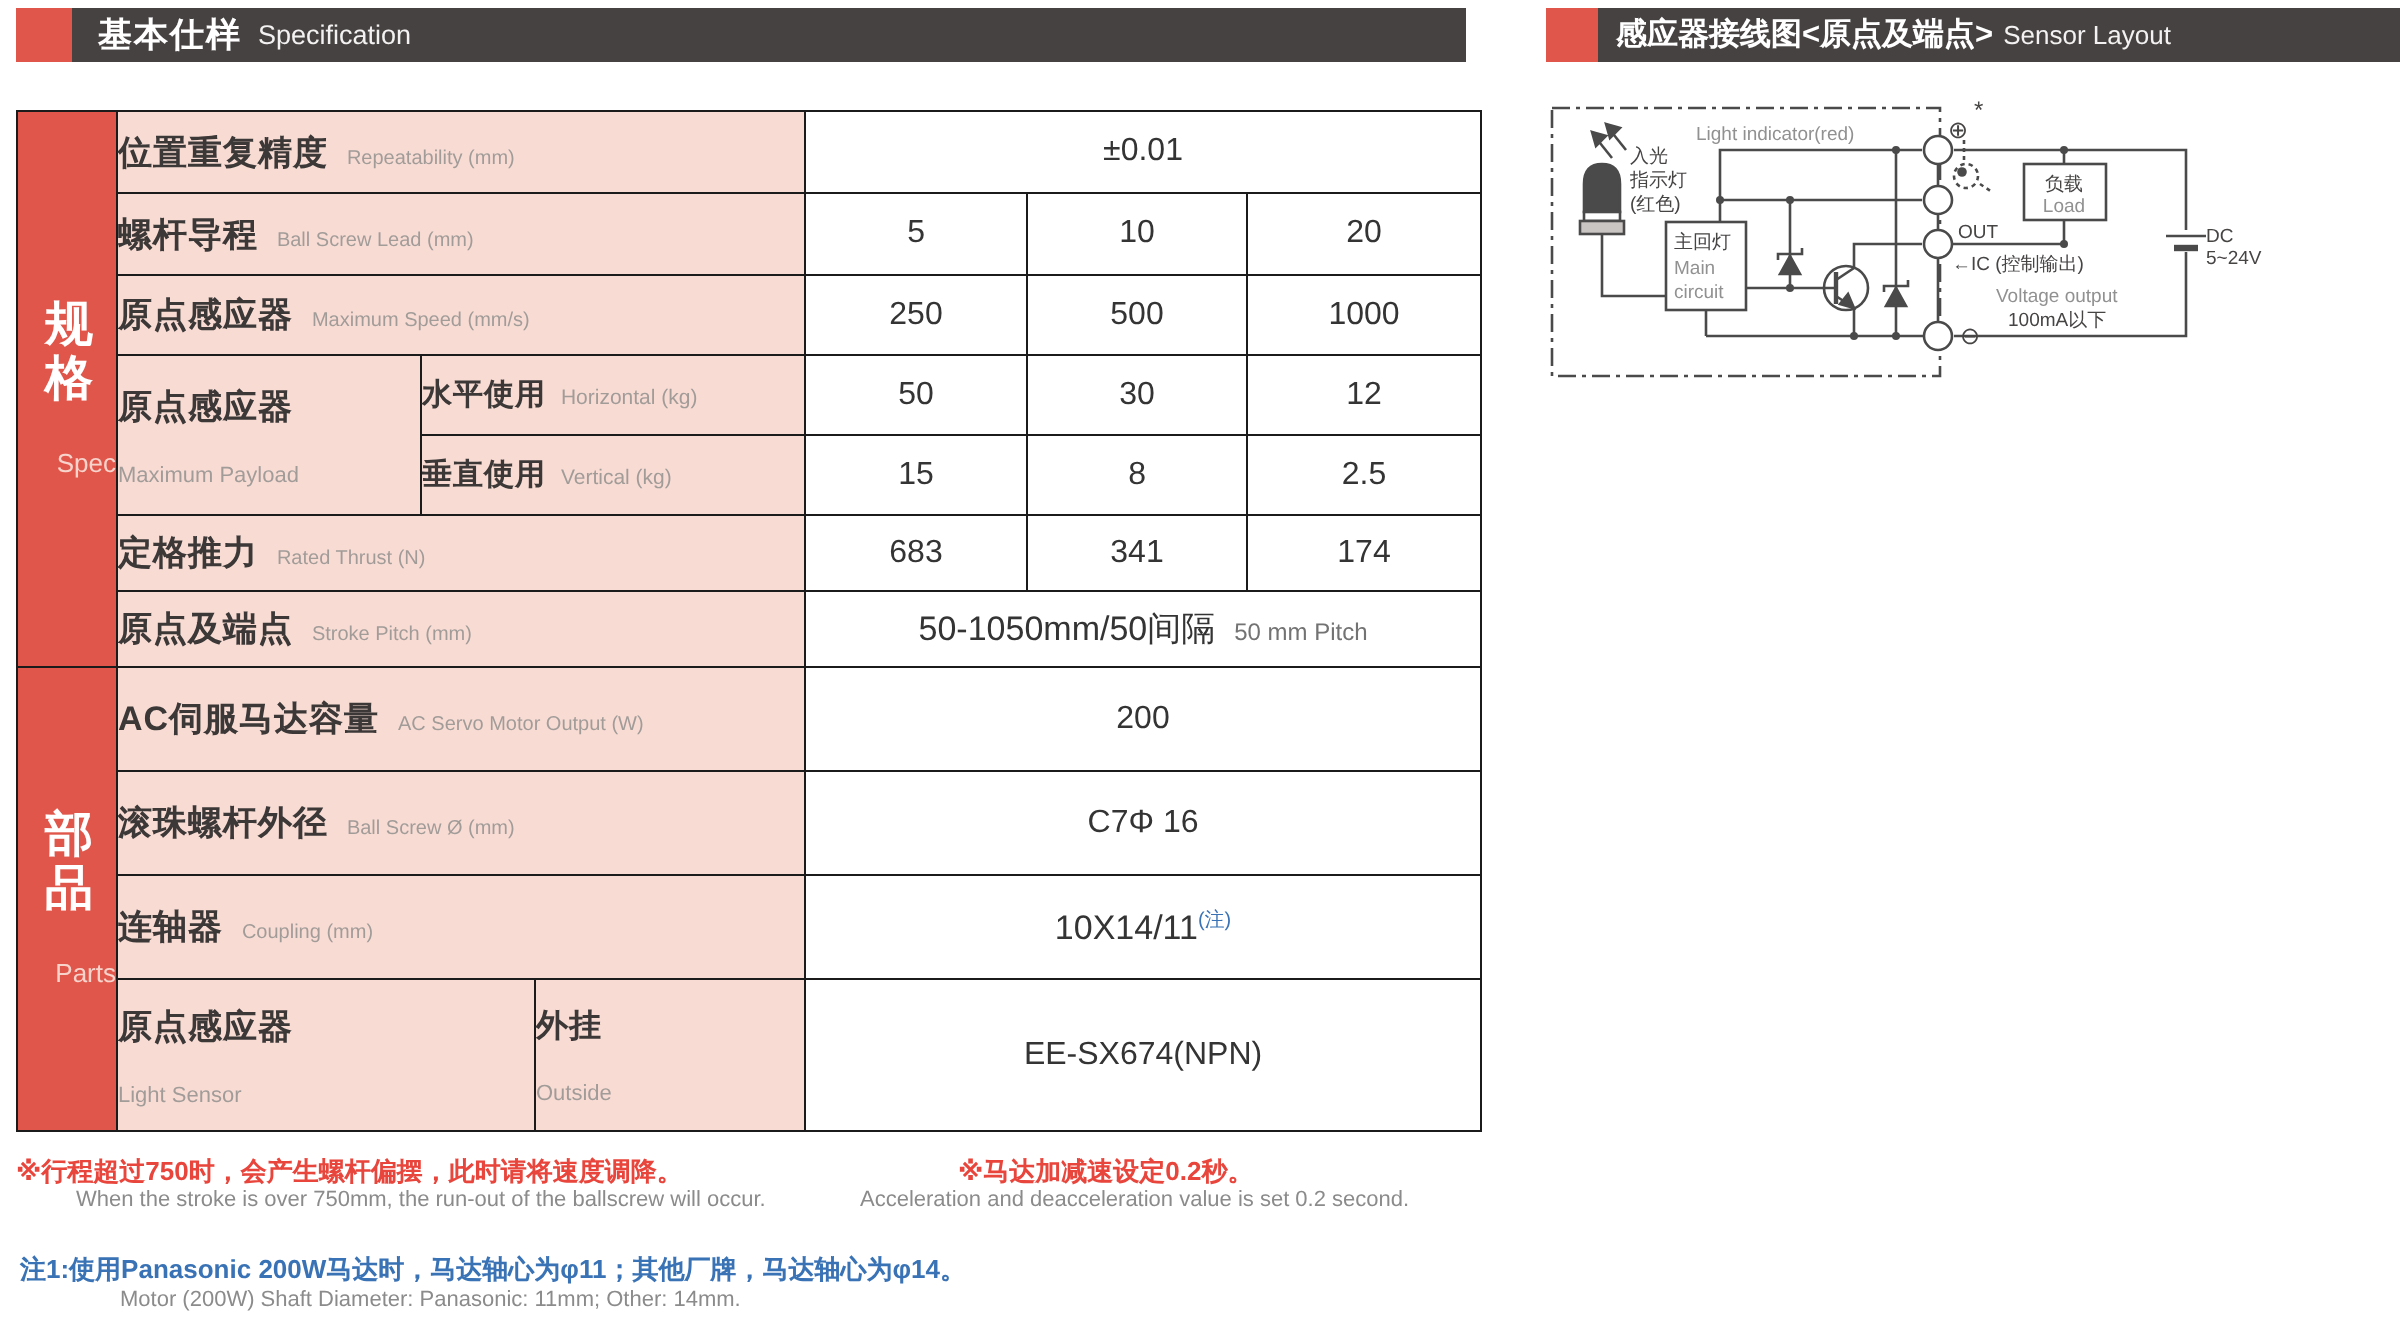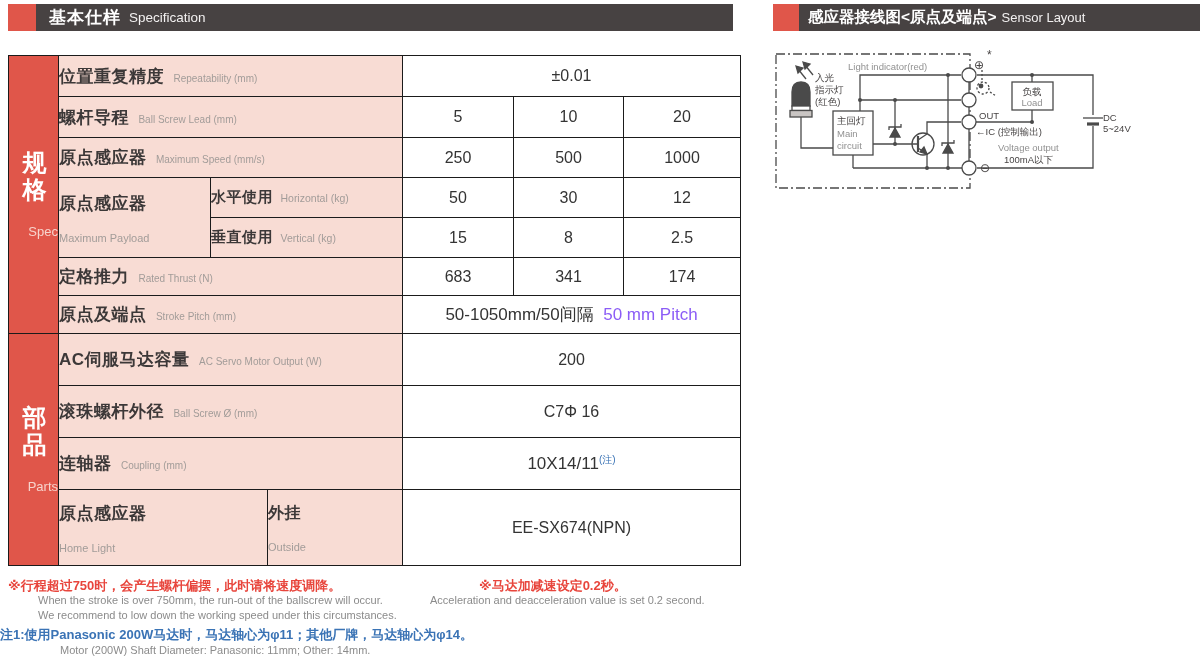--- a/index.html
+++ b/index.html
@@ -27,21 +27,21 @@
   .sec-en{font-size:13px;color:#f7d3cc;margin-top:21px;}
   td.lab,td.sublab{background:#f8dcd4;padding-left:12px;}
   .lz{font-size:17px;font-weight:600;color:#3c3838;letter-spacing:0.5px;}
   .le{font-size:10px;color:#a29c99;margin-left:5px;}
   td.sublab .lz{font-size:15px;}
   td.sublab .le{font-size:10.5px;margin-left:3px;}
   .lz-block{display:block;font-size:17px;font-weight:600;color:#3c3838;letter-spacing:0.5px;}
   .le-block{display:block;font-size:11px;color:#a29c99;margin-top:17px;}
   td.val{background:#fff;text-align:center;font-size:16px;color:#343434;}
   .big{font-size:17px;}
-  .gray-sub{font-size:17px;color:#8b5cf6;margin-left:5px;}
+  .gray-sub{font-size:12px;color:#737373;margin-left:5px;}
   sup.noteref{color:#3a73b5;font-size:10px;}
 
   
   .note{position:absolute;white-space:nowrap;}
   .note-red{color:#e8453c;font-size:13px;font-weight:bold;}
   .note-gray{color:#8b8b8b;font-size:11px;}
   .note-blue{color:#3a73b5;font-size:13px;font-weight:bold;}
 
   
   svg text{font-family:"Liberation Sans","DejaVu Sans",sans-serif;}
@@ -174,37 +174,36 @@
         <span class="lz">连轴器</span>
         <span class="le">Coupling (mm)</span>
       </td>
       <td class="val" colspan="3">
         <span class="big">10X14/11</span><sup class="noteref">(注)</sup>
       </td>
     </tr>
     <tr style="height:76px">
       <td class="lab" colspan="2">
         <span class="lz-block">原点感应器</span>
-        <span class="le-block">Home Light</span>
+        <span class="le-block">Light Sensor</span>
       </td>
       <td class="lab">
         <span class="lz-block" style="font-size:16px">外挂</span>
         <span class="le-block">Outside</span>
       </td>
       <td class="val" colspan="3">EE-SX674(NPN)</td>
     </tr>
   </tbody>
     </table>
 
   <div class="note note-red" style="left:8px;top:577px;">※行程超过750时，会产生螺杆偏摆，此时请将速度调降。</div>
   <div class="note note-gray" style="left:38px;top:594px;">When the stroke is over 750mm, the run-out of the ballscrew will occur.</div>
-  <div class="note note-gray" style="left:38px;top:609px;">We recommend to low down the working speed under this circumstances.</div>
   <div class="note note-red" style="left:435px;top:577px;margin-left:44px;">※马达加减速设定0.2秒。</div>
   <div class="note note-gray" style="left:430px;top:594px;">Acceleration and deacceleration value is set 0.2 second.</div>
-  <div class="note note-blue" style="left:0;top:626px;">注1:使用Panasonic 200W马达时，马达轴心为φ11；其他厂牌，马达轴心为φ14。</div>
+  <div class="note note-blue" style="left:10px;top:626px;">注1:使用Panasonic 200W马达时，马达轴心为φ11；其他厂牌，马达轴心为φ14。</div>
   <div class="note note-gray" style="left:60px;top:644px;">Motor (200W) Shaft Diameter: Panasonic: 11mm; Other: 14mm.</div>
 
   <svg style="position:absolute;left:770px;top:40px;" width="430" height="215" viewBox="0 0 430 215">
     <g stroke="#4a4a4a" stroke-width="1.3" fill="none">
 
       <rect x="6" y="14" width="194" height="134" stroke-dasharray="9 3 2 3"></rect>
 
       <path d="M191,35 H90 V71"></path>
       <path d="M191,60 H90"></path>
       <path d="M125,60 V104"></path>

